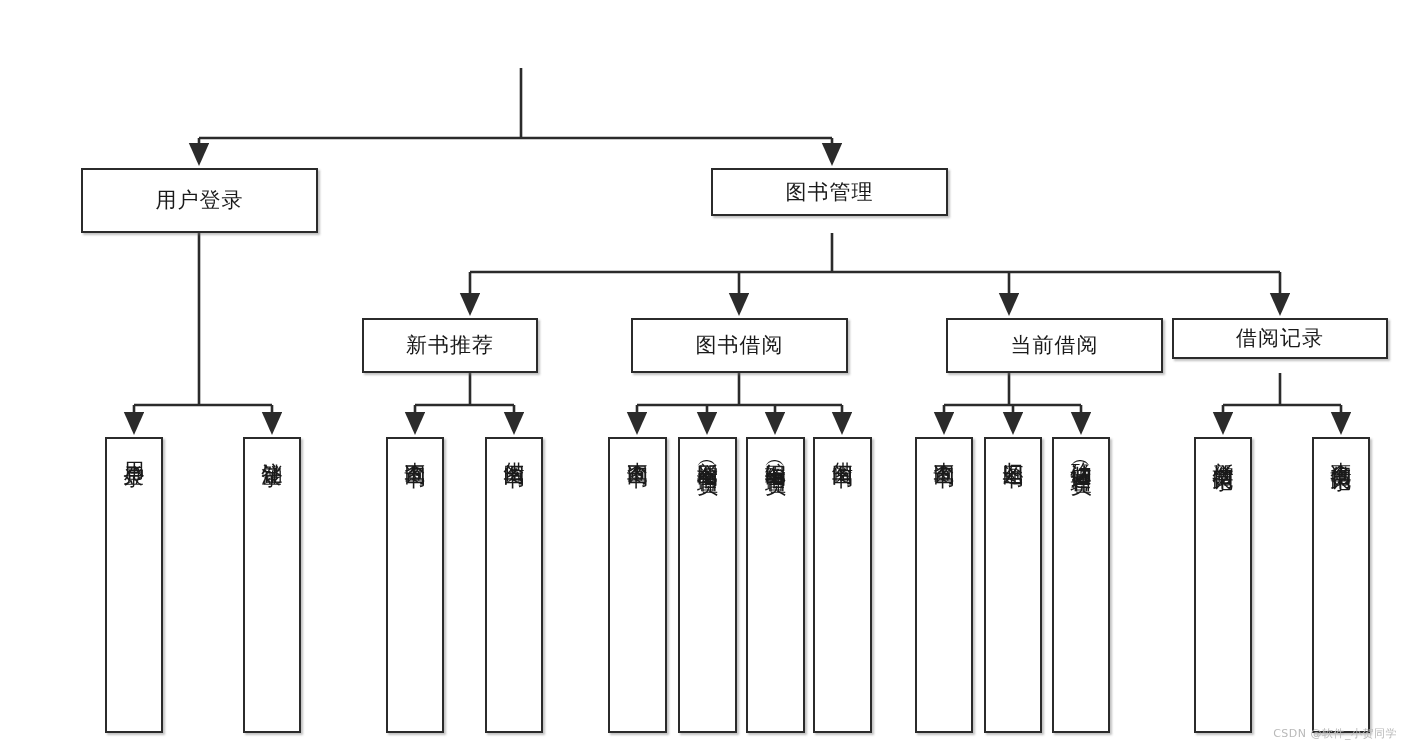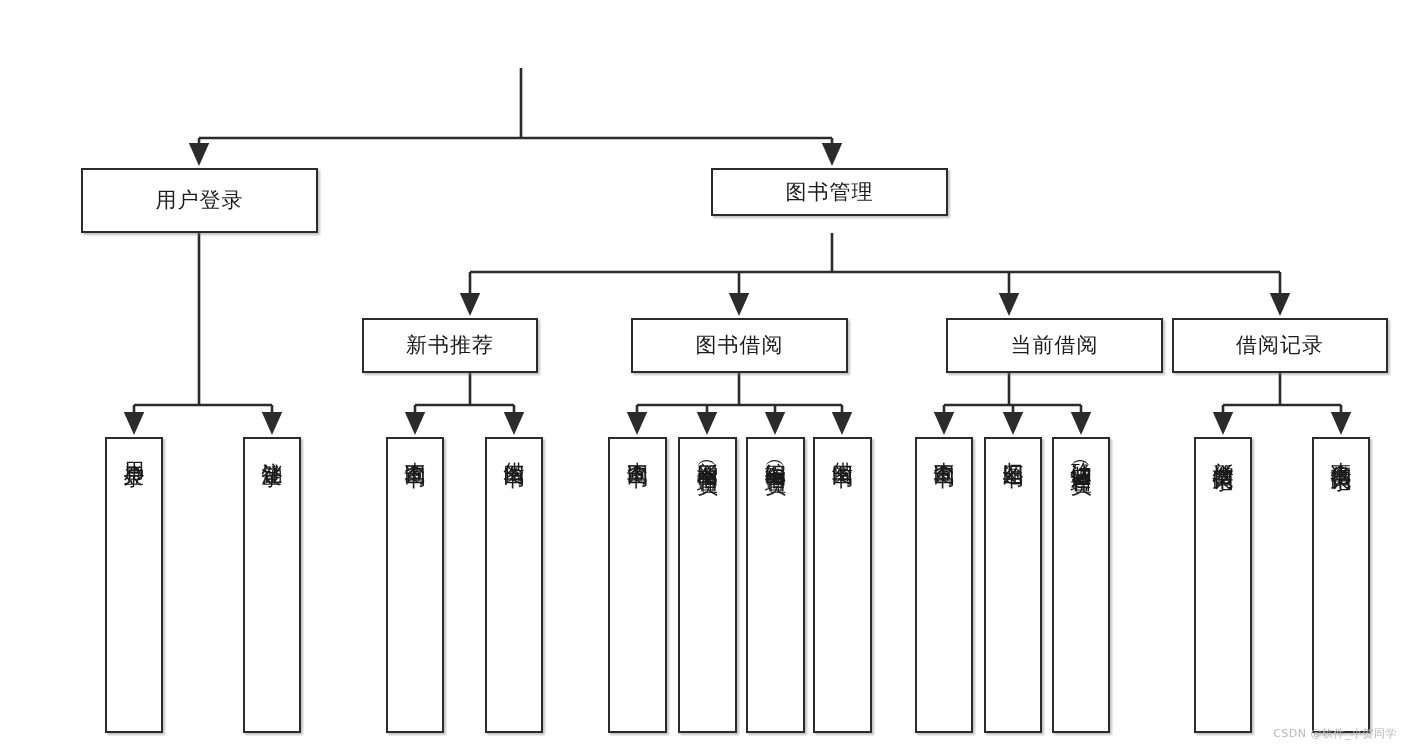--- a/index.html
+++ b/index.html
@@ -147,21 +147,21 @@
   </div>
 
   <div class="node horiz" style="left:631px; top:318px; width:217px; height:55px;">
     <span class="node-label">图书借阅</span>
   </div>
 
   <div class="node horiz" style="left:901px; top:318px; width:217px; height:55px;margin-left:45px;">
     <span class="node-label">当前借阅</span>
   </div>
 
-  <div class="node horiz" style="left:1172px; top:318px; width:216px; height:55px;">
+  <div class="node horiz" style="left:1172px; top:318px; width:216px; height:41px;">
     <span class="node-label">借阅记录</span>
   </div>
 
   <div class="node leaf" style="left:105px; top:437px; width:58px; height:296px;">
     <span class="node-label">用户登录</span>
   </div>
 
   <div class="node leaf" style="left:243px; top:437px; width:58px; height:296px;">
     <span class="node-label">注销登录</span>
   </div>

